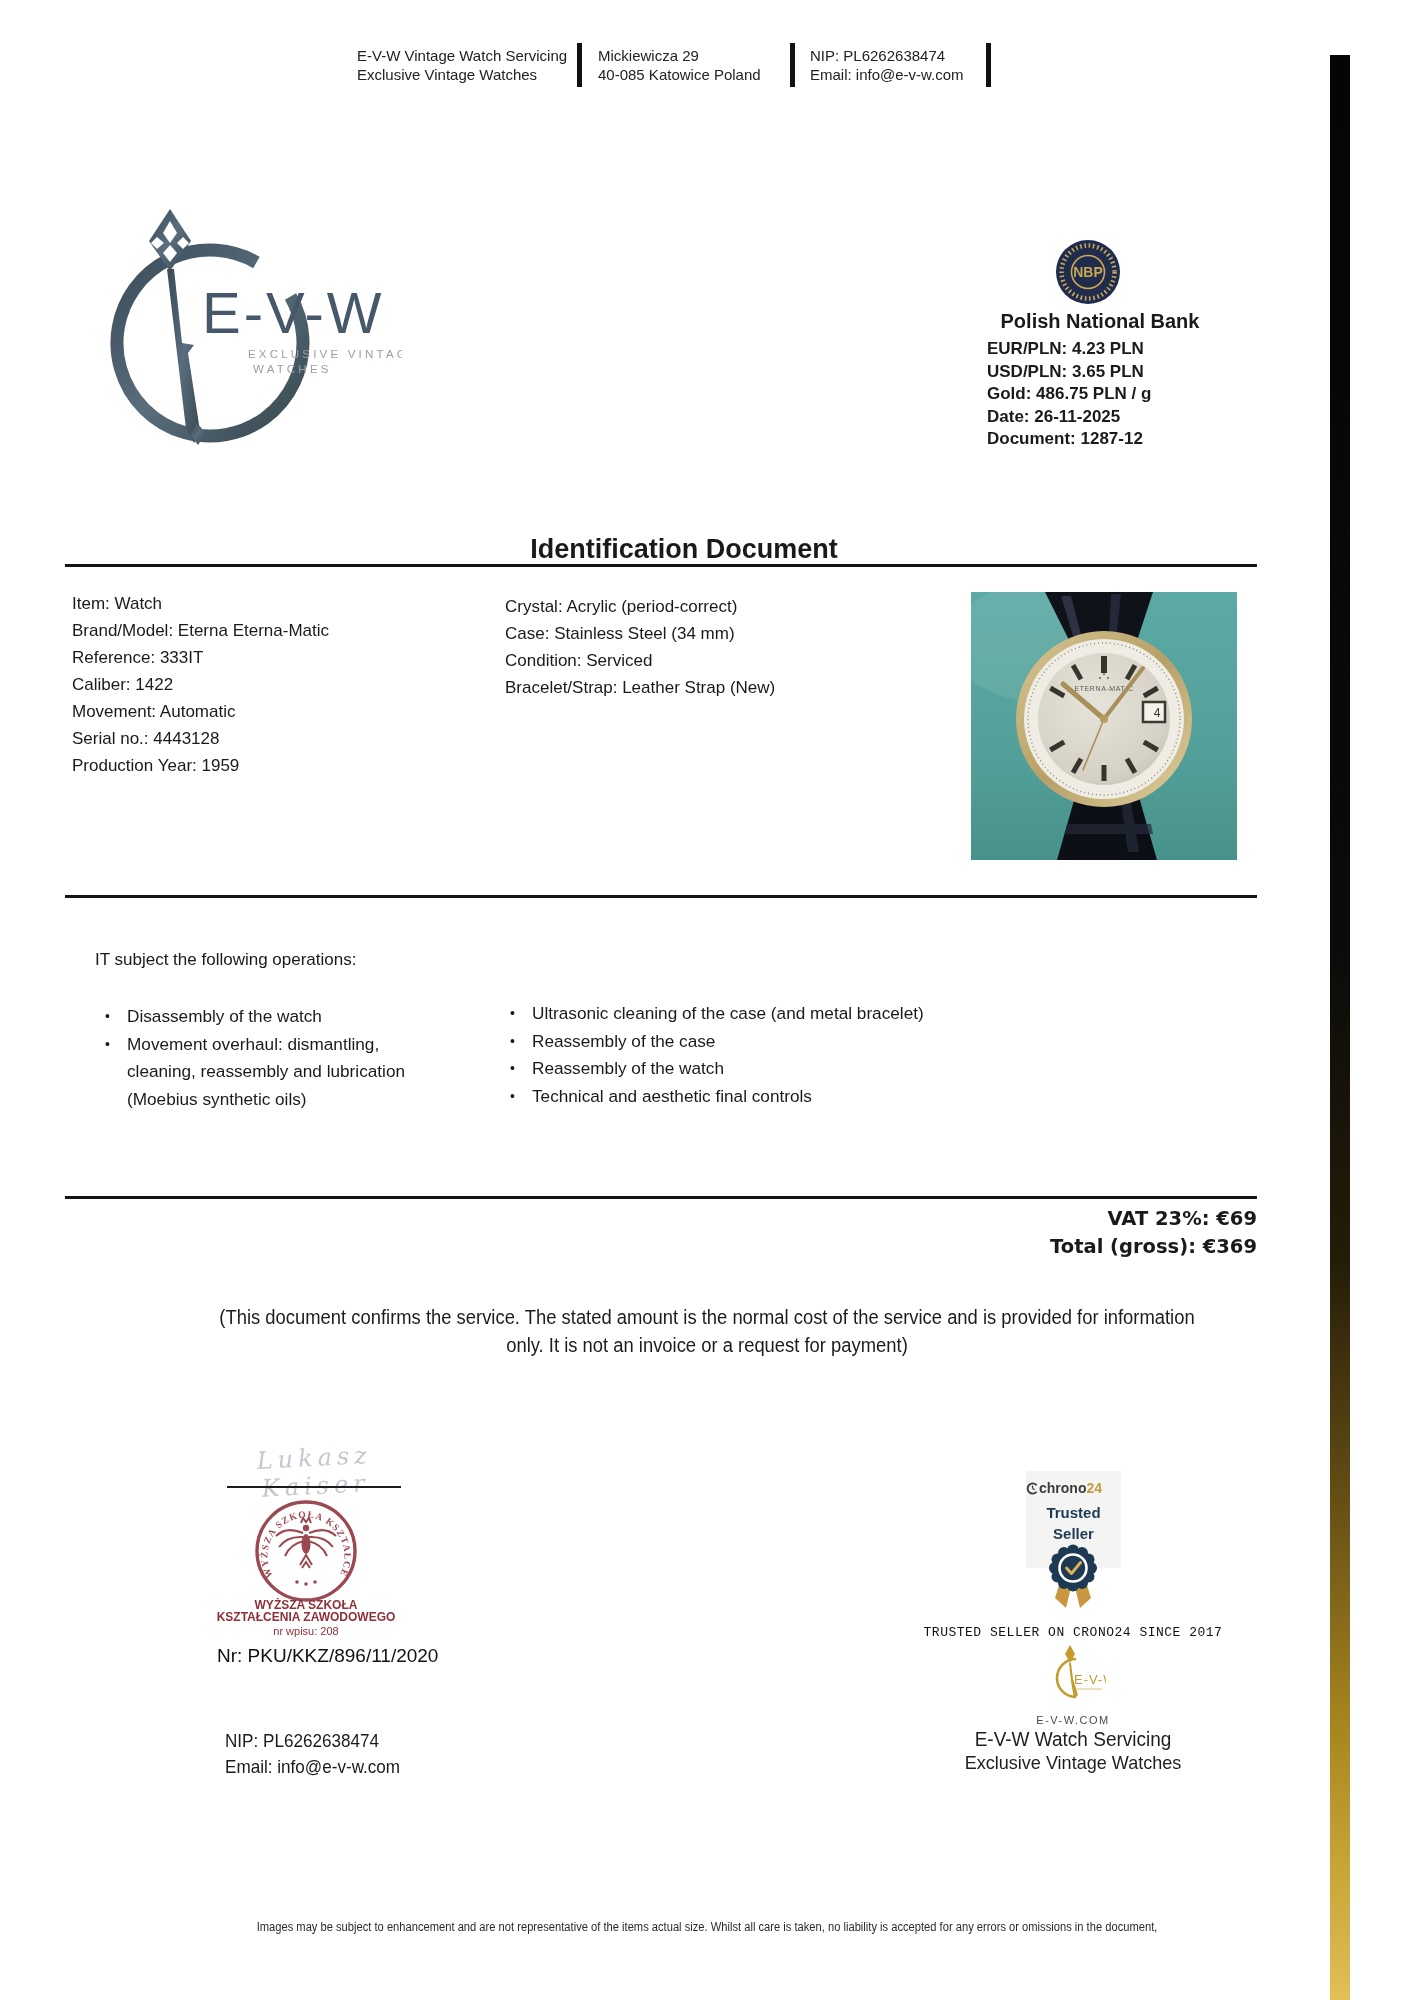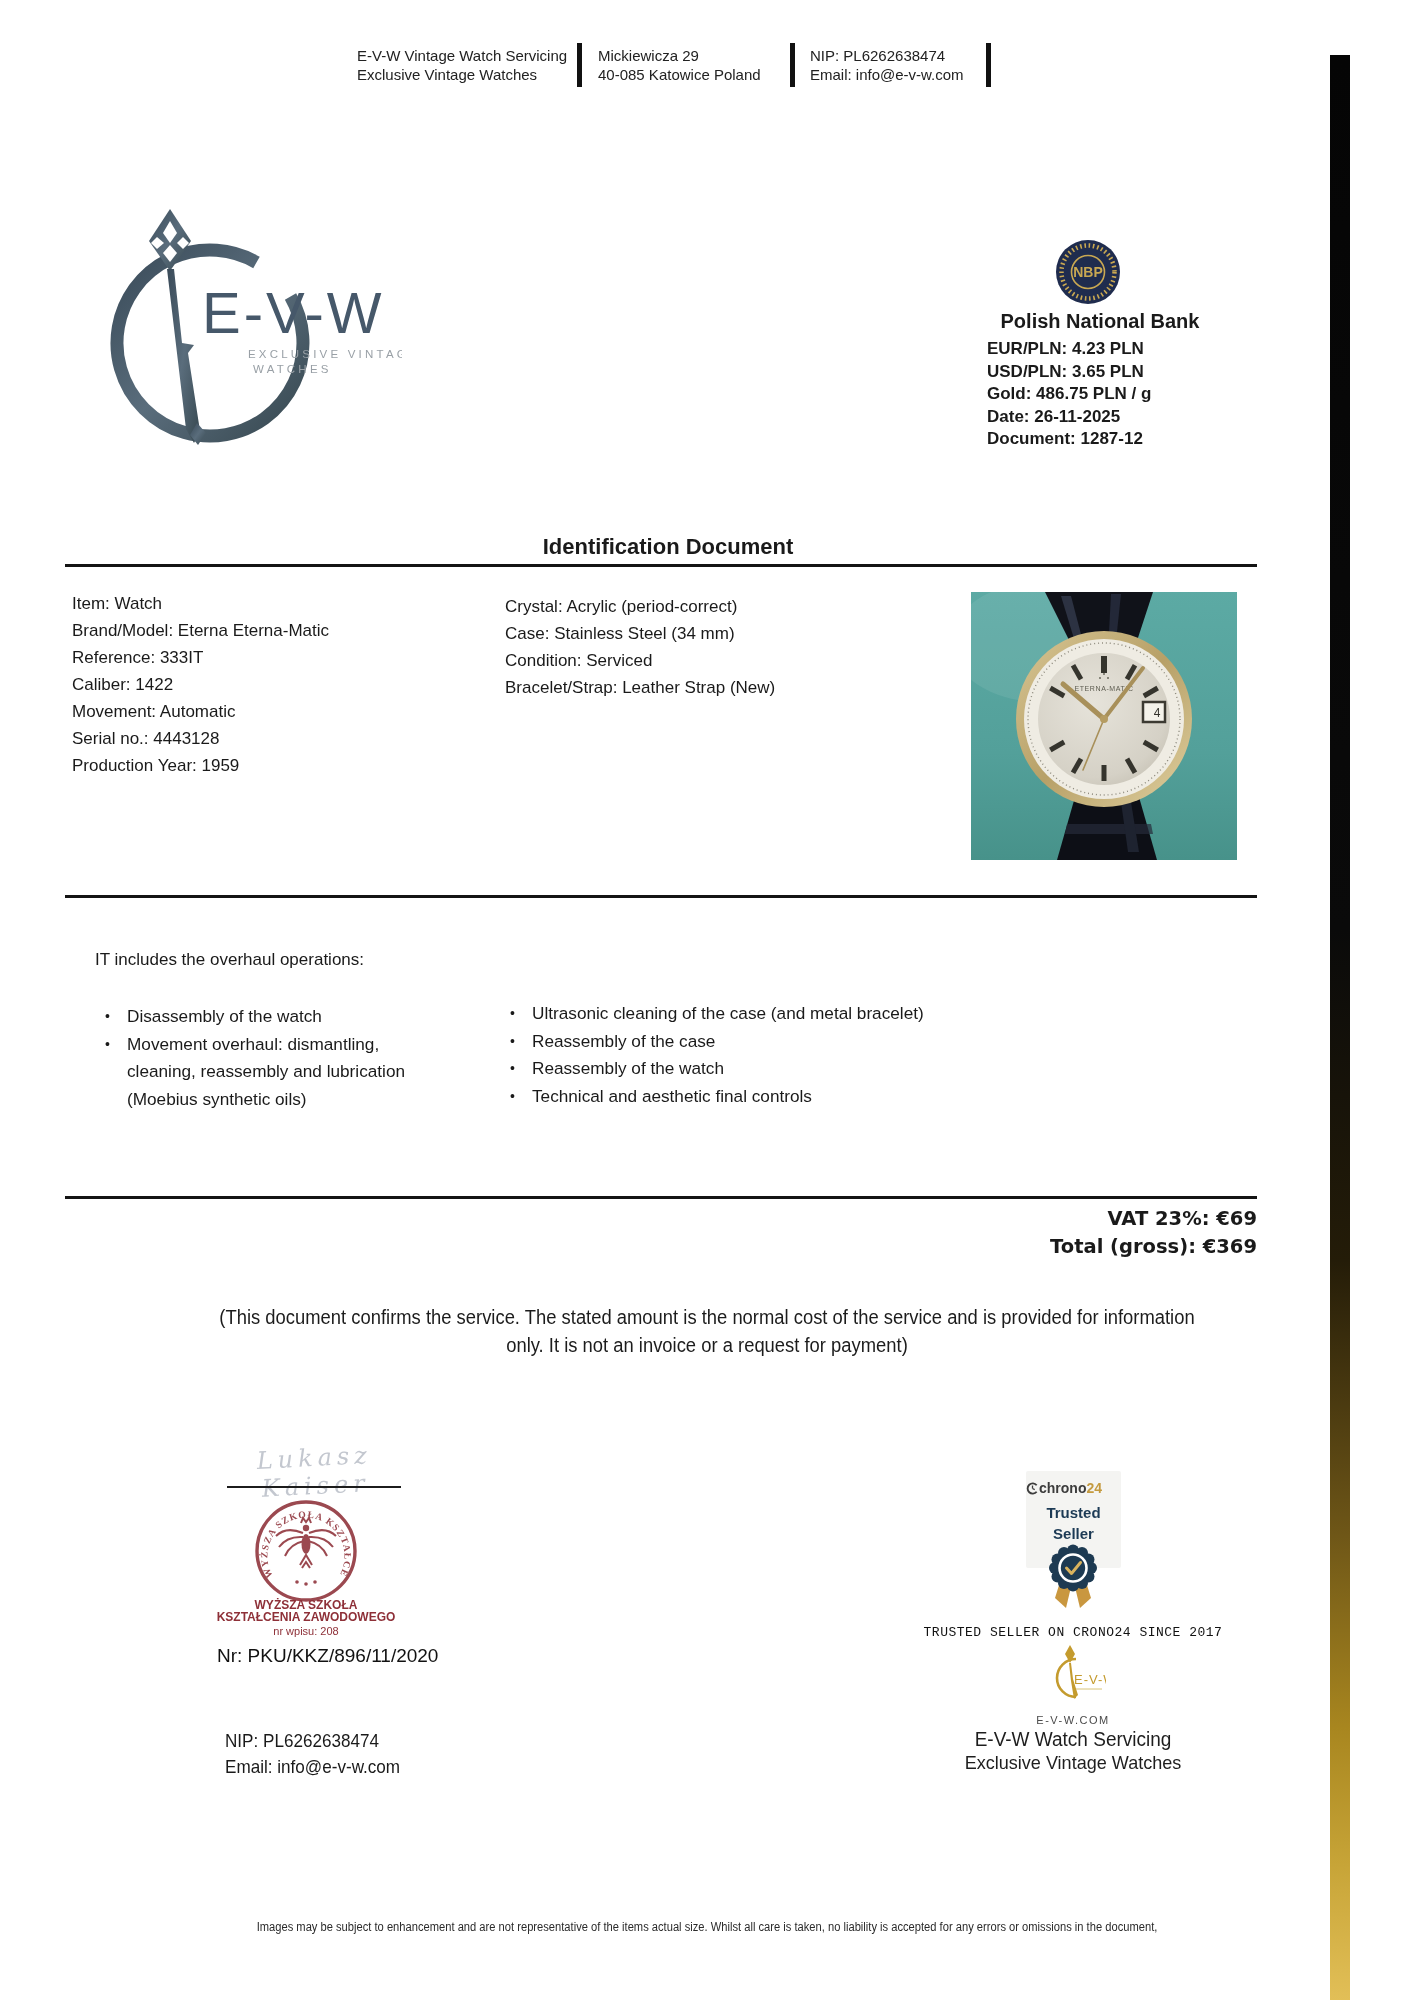--- a/index.html
+++ b/index.html
@@ -6,21 +6,21 @@
   #page{position:relative;width:1414px;height:2000px;background:#fff;overflow:hidden;
         font-family:"Liberation Sans",sans-serif;color:#1a1a1a;}
   .abs{position:absolute;}
   
   .hdr-block{font-size:15px;line-height:19px;color:#222;}
   .hdr-sep{width:5px;height:44px;background:#111;}
   
   .bank-name{font-size:20px;font-weight:bold;text-align:center;width:200px;}
   .rates{font-size:17px;font-weight:bold;line-height:22.5px;white-space:nowrap;}
   
-  .doc-title{width:1336px;text-align:center;font-size:22px;font-weight:bold;}
+  .doc-title{width:1336px;text-align:center;font-size:27px;font-weight:bold;margin-left:16px;}
   .rule{height:3px;background:#141414;width:1192px;left:65px;}
   
   .details{font-size:17px;line-height:27px;white-space:nowrap;}
   
   .ops-head{font-size:17px;}
   ul.ops{list-style:none;margin:0;padding:0;font-size:17.2px;line-height:27.5px;}
   ul.ops li{position:relative;padding-left:26px;}
   ul.ops li::before{content:"•";position:absolute;left:4px;top:0;font-size:14px;}
   
   .pricing{width:457px;text-align:right;font-family:"DejaVu Sans",sans-serif;
@@ -215,21 +215,21 @@
     <g stroke="#a8905a" stroke-linecap="round">
       <line x1="133" y1="127" x2="92" y2="92" stroke-width="5"></line>
       <line x1="133" y1="127" x2="172" y2="76" stroke-width="4"></line>
       <line x1="133" y1="127" x2="112" y2="178" stroke-width="1.6"></line>
     </g>
     <circle cx="133" cy="127" r="4" fill="#b59c62"></circle>
   </svg>
 
   <div class="abs rule" style="top:895px;"></div>
 
-  <div class="abs ops-head" style="left:95px;top:950px;">IT includes the overhaul operations:</div>
+  <div class="abs ops-head" style="left:95px;top:950px;">IT subject the following operations:</div>
   <ul class="abs ops" style="left:506px;top:1000px;width:480px;">
     <li>Ultrasonic cleaning of the case (and metal bracelet)</li>
     <li>Reassembly of the case</li>
     <li>Reassembly of the watch</li>
     <li>Technical and aesthetic final controls</li>
   </ul>
   <ul class="abs ops" style="left:101px;top:1003px;width:305px;">
     <li>Disassembly of the watch</li>
     <li>Movement overhaul: dismantling, cleaning, reassembly and lubrication (Moebius synthetic oils)</li>
   </ul>

